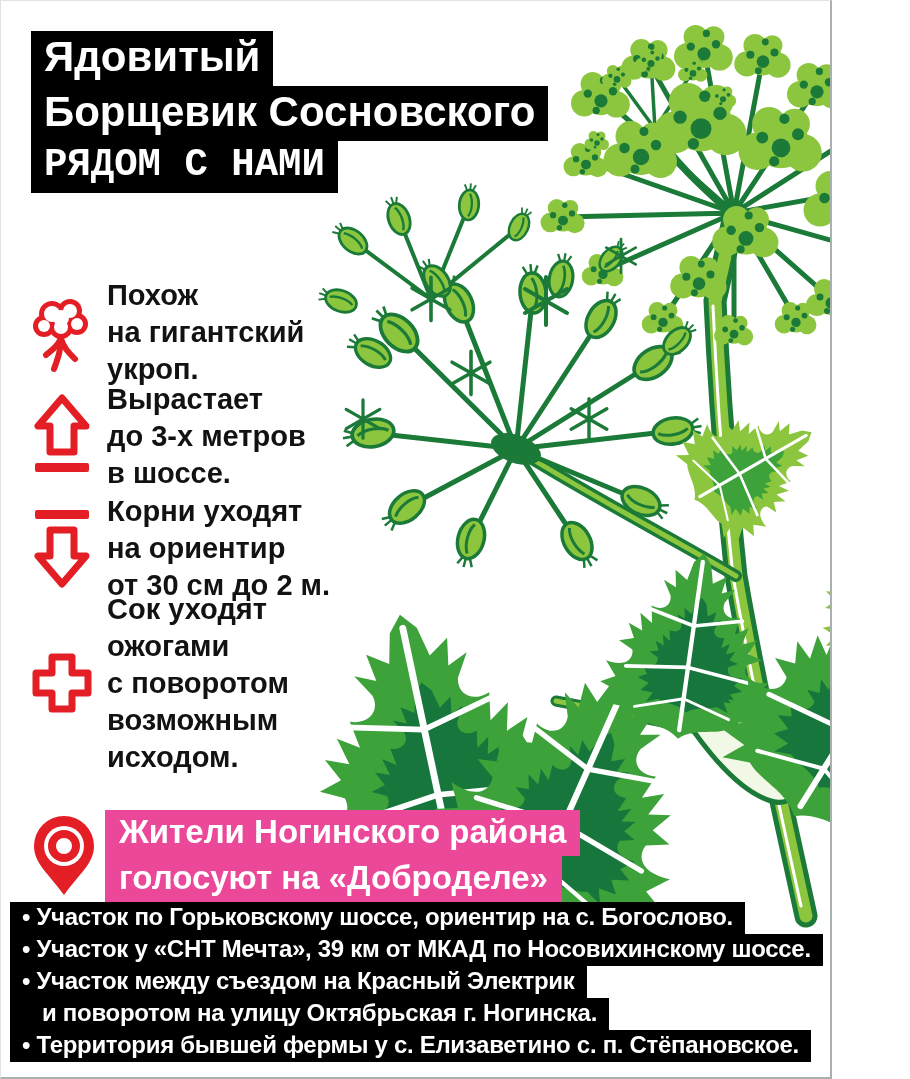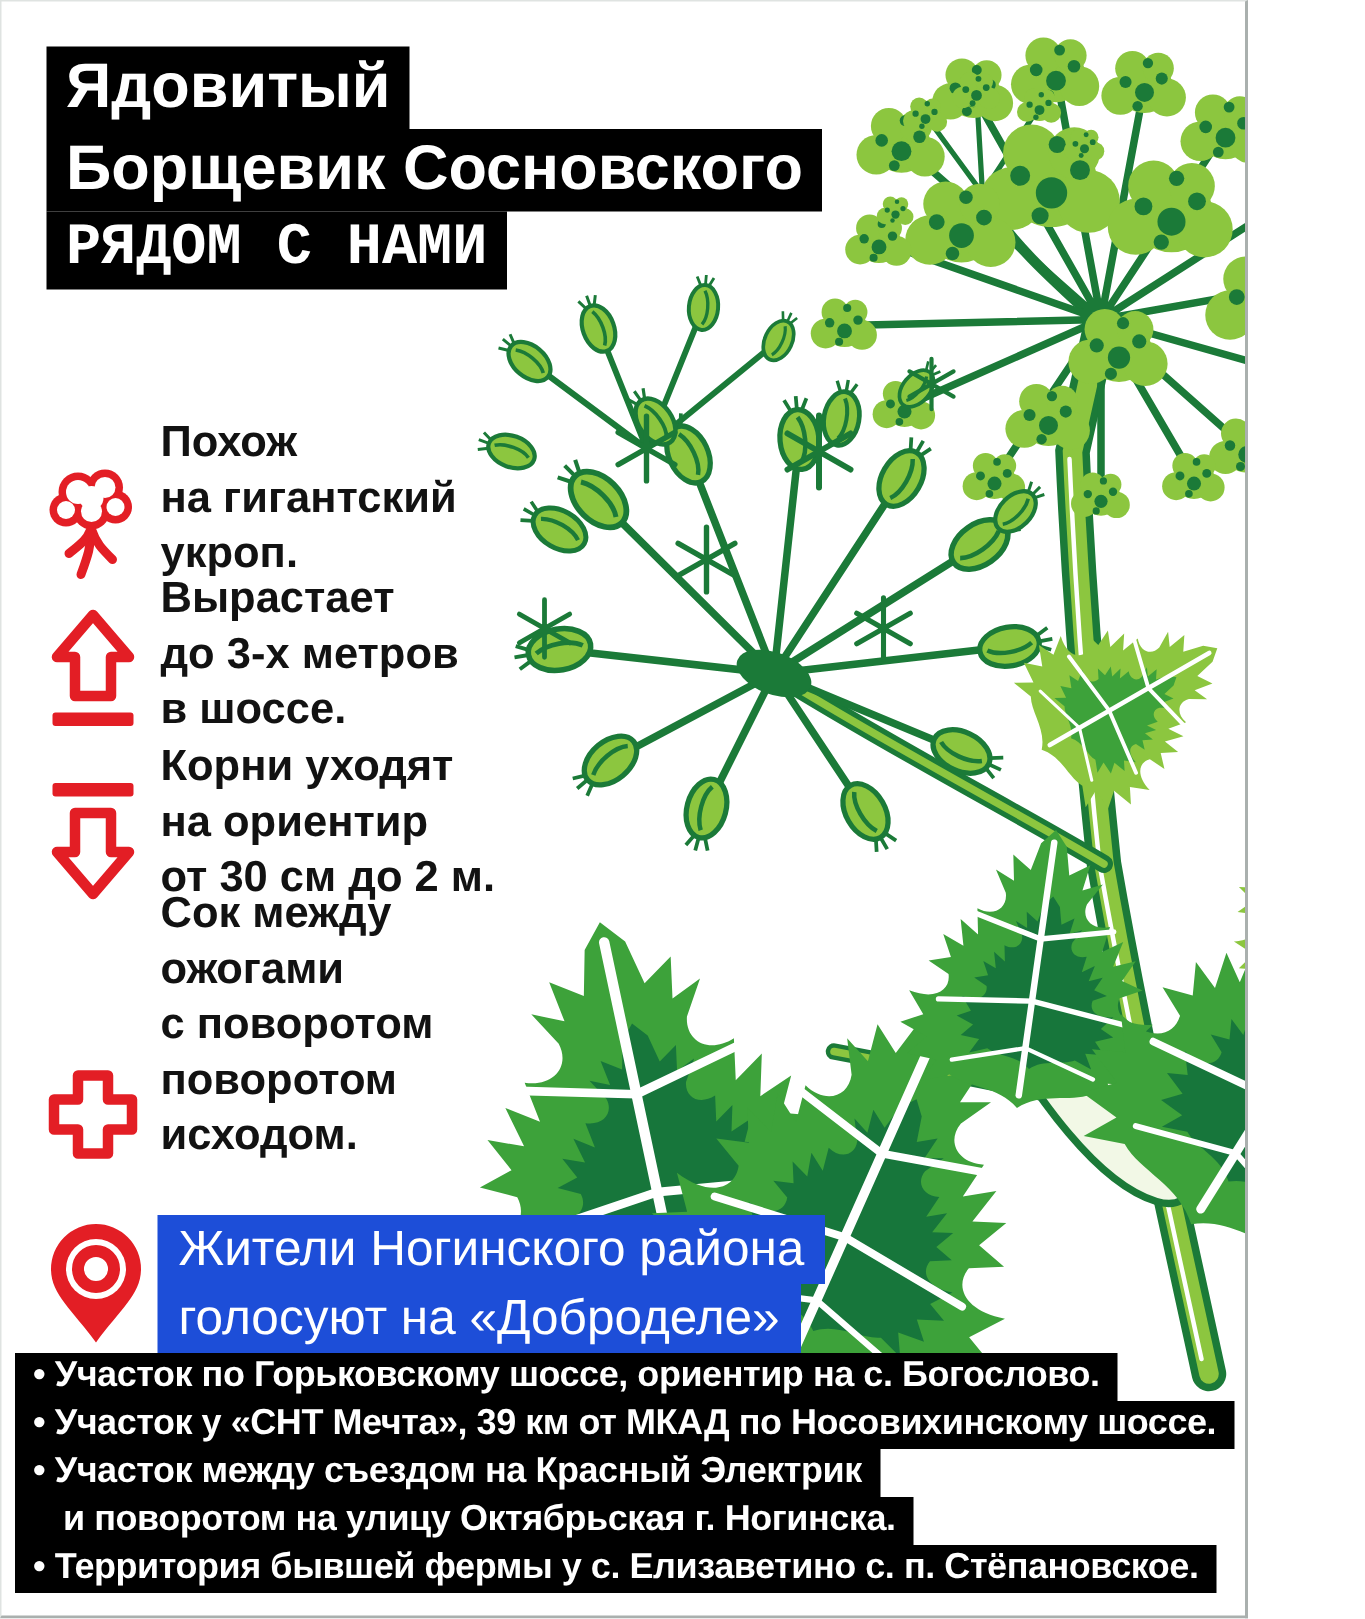--- a/index.html
+++ b/index.html
@@ -8,28 +8,28 @@
     box-sizing:border-box; border:1px solid #dfe3e1; border-right:2px solid #aab0ae; border-bottom:2px solid #aab0ae;
     font-family:"Liberation Sans", sans-serif;
   }
   .plant{position:absolute; left:0; top:0; width:910px; height:1079px; z-index:1;}
   
   .title{position:absolute; left:30px; top:30px; z-index:5;}
   .title-row{display:table; color:#fff; font-weight:700; font-size:42px; line-height:1; padding:5px 13px 8px;}
   .title-row.black{background:#000;}
   .title-row.red{background:#000000; font-size:39px;font-family:Liberation Mono, monospace;}
   
-  .fact{position:absolute; left:28px; z-index:5; display:flex; align-items:flex-end;}
+  .fact{position:absolute; left:28px; z-index:5; display:flex; align-items:center;}
   .fact .ic{width:66px; flex:0 0 66px;}
   .fact .txt{margin-left:12px; font-weight:700; font-size:29px; line-height:37px; color:#121212; white-space:nowrap;}
   .f1{top:276px;} .f2{top:380px;} .f3{top:459px;margin-top:33px;} .f4{top:590px;}
   
   .pin{position:absolute; left:26px; top:809px; z-index:6;}
   .vote{position:absolute; left:104px; top:809px; z-index:6;}
-  .vote-row{display:table; background:#1d4ed8; color:#fff; font-weight:400; font-size:33px; line-height:1; padding:5px 14px 8px;text-align:right;}
+  .vote-row{display:table; background:#ec4899; color:#fff; font-weight:700; font-size:33px; line-height:1; padding:5px 14px 8px;text-align:right;}
   
   .locs{position:absolute; left:9px; top:901px; z-index:6;}
   .loc-row{display:table; background:#000; color:#fff; font-weight:700; font-size:24px; line-height:1; letter-spacing:-0.3px; padding:3px 12px 5px;}
   .loc-row.indent{padding-left:32px;}
 </style>
 </head>
 <body>
 
 <div class="canvas">
 
@@ -234,24 +234,24 @@
       <div>на ориентир</div>
       <div>от 30 см до 2 м.</div>
     </div>
   </div>
 
   <div class="fact f4">
     <svg class="ic" width="62" height="64" viewBox="0 0 62 64">
       <path d="M21,5 H41 V21 H57 V41 H41 V57 H21 V41 H5 V21 H21 Z" fill="none" stroke="#e31e25" stroke-width="7" stroke-linejoin="round"></path>
     </svg>
     <div class="txt">
-      <div>Сок между</div>
+      <div>Сок уходят</div>
       <div>ожогами</div>
       <div>с поворотом</div>
-      <div>поворотом</div>
+      <div>возможным</div>
       <div>исходом.</div>
     </div>
   </div>
 
   <svg class="pin" width="74" height="88" viewBox="0 0 74 88">
     <path d="M37,85 C21,63 7,53 7,36 A30,30 0 1 1 67,36 C67,53 53,63 37,85 Z" fill="#e31e25"></path>
     <circle cx="37" cy="36" r="20" fill="#ffffff"></circle>
     <circle cx="37" cy="36" r="12" fill="#ffffff" stroke="#e31e25" stroke-width="8"></circle>
   </svg>
   <div class="vote">

